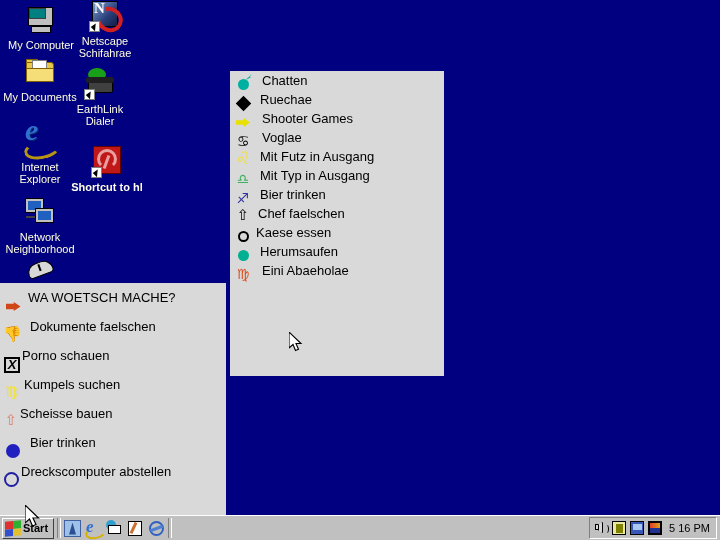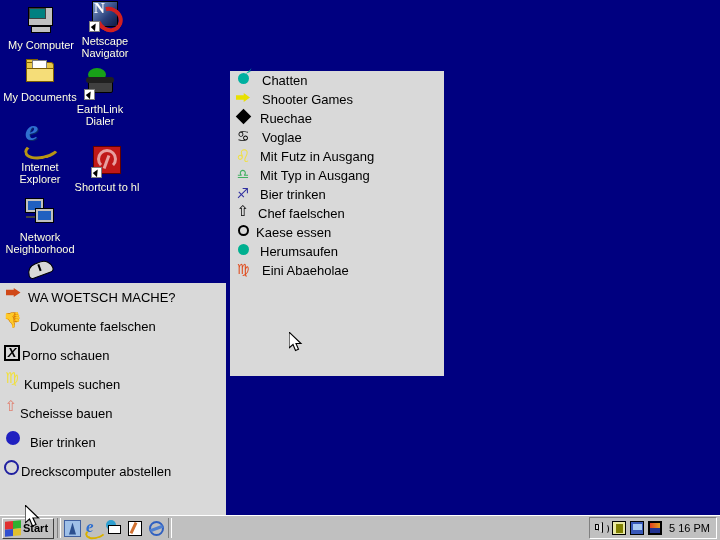--- a/index.html
+++ b/index.html
@@ -274,21 +274,21 @@
   #menu-left {
     left: 0px;
     top: 281px;
     width: 228px;
     height: 259px;
     border-left: none;
     border-bottom: none;
   }
   .menu-item {
     display: flex;
-    align-items: flex-start;
+    align-items: flex-end;
     height: 19px;
     padding: 0 2px;
     white-space: nowrap;
     line-height: 19px;
   }
   #menu-left .menu-item { height: 29px; line-height: 29px; }
   .mi-icon {
     width: 22px;
     min-width: 22px;
     text-align: center;
@@ -533,21 +533,21 @@
     </div>
 
     <div class="desk-icon" style="left:64px; top:0px;">
       <span class="glyph ic-netscape">
         <span class="sq"></span>
           <span class="n">N</span>
           <span class="ring"></span>
         <span class="shortcut-arrow"></span>
       </span>
       <span class="cap">Netscape</span>
-      <span class="cap">Navigator</span>
+      <span class="cap">Schifahrae</span>
     </div>
 
     <div class="desk-icon" style="left:-1px; top:56px;">
       <span class="glyph ic-folder">
         <span class="tab"></span>
           <span class="back"></span>
           <span class="paper"></span>
           <span class="front"></span>
       </span>
       <span class="cap">My Documents</span>
@@ -566,21 +566,21 @@
 
     <div class="desk-icon" style="left:-1px; top:126px;">
       <span class="glyph ic-ie">
         <span class="e">e</span>
           <span class="swoosh"></span>
       </span>
       <span class="cap">Internet</span>
       <span class="cap">Explorer</span>
     </div>
 
-    <div class="desk-icon" style="left:59px; top:146px; width:96px;">
+    <div class="desk-icon" style="left:59px; top:146px; width:96px;font-weight:bold;">
       <span class="glyph ic-hl">
         <span class="sq"></span>
           <span class="lam"></span>
           <span class="leg"></span>
         <span class="shortcut-arrow"></span>
       </span>
       <span class="cap">Shortcut to hl</span>
     </div>
 
     <div class="desk-icon" style="left:-8px; top:196px; width:96px;">
@@ -606,27 +606,27 @@
   </div>
 
   <div id="menu-right" class="menu-panel">
 
     <div class="menu-item">
       <span class="mi-icon"><i class="g-bomb"></i></span>
       <span class="mi-label" style="padding-left:8px">Chatten</span>
     </div>
 
     <div class="menu-item">
+      <span class="mi-icon"><i class="g-diamond"></i></span>
+      <span class="mi-label" style="padding-left:6px">Ruechae</span>
+    </div>
+
+    <div class="menu-item">
       <span class="mi-icon"><i class="g-hand-y"></i></span>
       <span class="mi-label" style="padding-left:8px">Shooter Games</span>
-    </div>
-
-    <div class="menu-item">
-      <span class="mi-icon"><i class="g-diamond"></i></span>
-      <span class="mi-label" style="padding-left:6px">Ruechae</span>
     </div>
 
     <div class="menu-item">
       <span class="mi-icon g-cancer">♋</span>
       <span class="mi-label" style="padding-left:8px">Voglae</span>
     </div>
 
     <div class="menu-item">
       <span class="mi-icon g-cancer g-virgo-y" style="color:#f0e040">♌</span>
       <span class="mi-label" style="padding-left:6px">Mit Futz in Ausgang</span>

